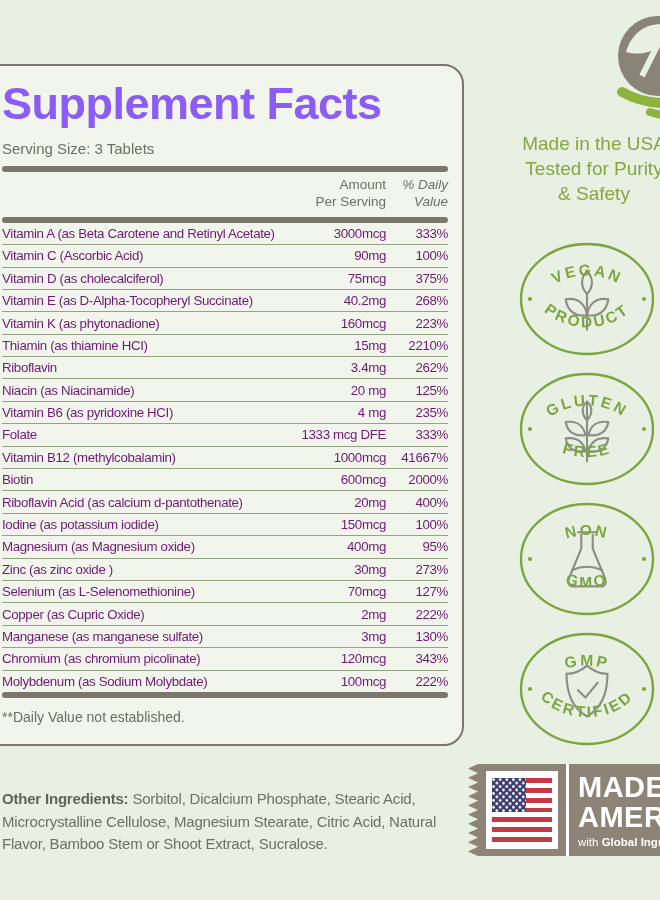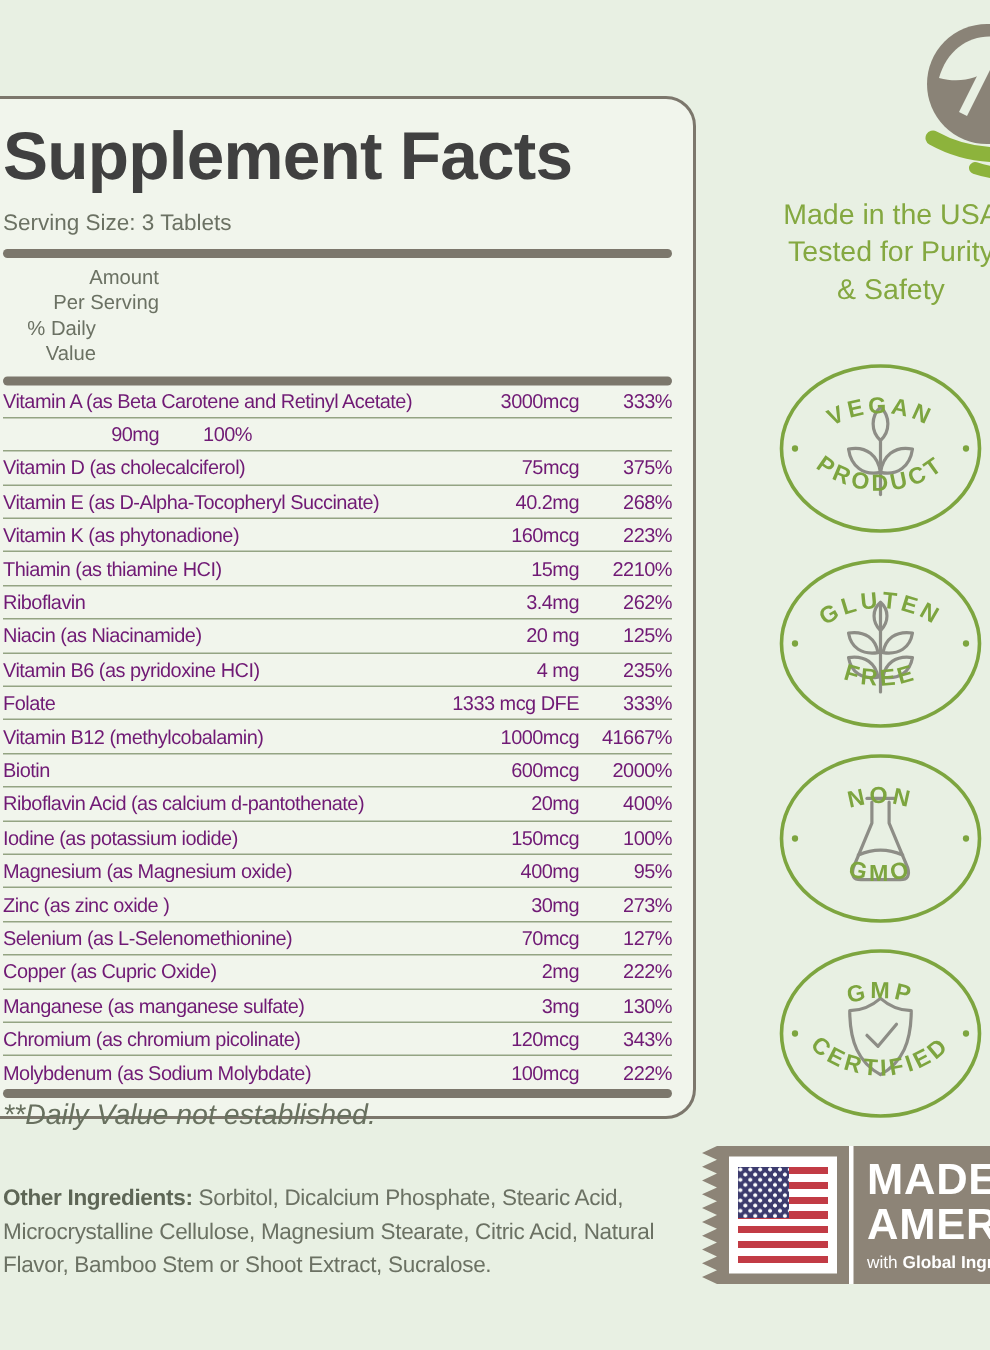--- a/index.html
+++ b/index.html
@@ -10,44 +10,44 @@
     color:#68705f;
   }
   
   .panel {
     position:absolute; left:-22px; top:64px; width:486px; height:682px;
     box-sizing:border-box; background:#f1f5ec;
     border:2px solid #7c776c; border-radius:20px;
     padding:10px 14px 0 22px;
   }
   .sf-title {
-    font-size:45px; font-weight:800; color:#404040;
+    font-size:45px; font-weight:800; color:#8b5cf6;
     margin:2px 0 10px 0; letter-spacing:-0.5px; white-space:nowrap;
   }
   .serving-line { font-size:15px; color:#6b7163; margin:6px 0; }
   .thickbar { height:6px; background:#7c776c; border-radius:3px; margin-top:9px; }
   .colheads {
-    display:flex; align-items:flex-start; padding:5px 0 6px 0;
-    font-size:13.5px; line-height:1.25; color:#6b7163;flex-direction:column;
+    display:flex; align-items:center; padding:5px 0 6px 0;
+    font-size:13.5px; line-height:1.25; color:#6b7163;
   }
   .colheads .sp { flex:1; }
   .colheads .ch { text-align:right; }
   .colheads .ch-amt { width:104px; }
-  .colheads .ch-pct { width:62px; }
+  .colheads .ch-pct { width:62px;font-style:italic; }
   .rows { }
   .row {
     display:flex; align-items:center; height:21.4px;
     border-bottom:1px solid #94a483;
     font-size:13.3px; letter-spacing:-0.35px; color:#701a75; white-space:nowrap;
   }
   .row .name { flex:1; overflow:hidden; }
   .row .amt { width:104px; text-align:right; }
   .row .pct { width:62px; text-align:right; }
   .rows .row:last-child { border-bottom:none; }
-  .footnote { font-size:19px; color:#68705f; padding:1px 0 0 0;font-style:italic; }
+  .footnote { font-size:14px; color:#68705f; padding:11px 0 0 0; }
 
   
   .other-ing {
     position:absolute; left:2px; top:788px; width:468px;
     font-size:15px; line-height:1.5; color:#6b7163; letter-spacing:-0.2px;
   }
   .other-ing b { color:#5e6656; }
 
   
   .logo-svg { position:absolute; top:10px; right:-52px; }
@@ -111,20 +111,21 @@
   </div>
   <div class="thickbar" style="margin-top:0;"></div>
   <div class="rows" id="rows">
   <div class="row">
     <span class="name">Vitamin A (as Beta Carotene and Retinyl Acetate)</span>
     <span class="amt">3000mcg</span>
     <span class="pct">333%</span>
   </div>
 
   <div class="row">
+    <span class="name">Vitamin C (Ascorbic Acid)</span>
     <span class="amt">90mg</span>
     <span class="pct">100%</span>
   </div>
 
   <div class="row">
     <span class="name">Vitamin D (as cholecalciferol)</span>
     <span class="amt">75mcg</span>
     <span class="pct">375%</span>
   </div>
 

